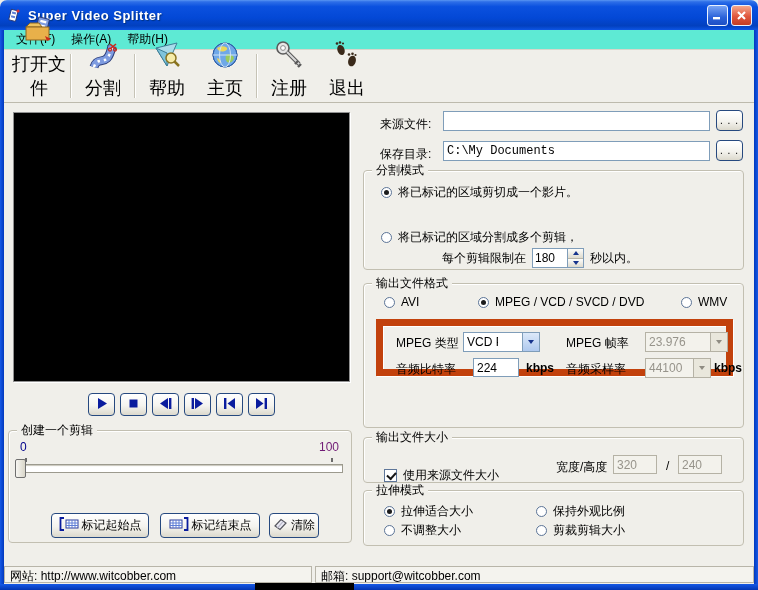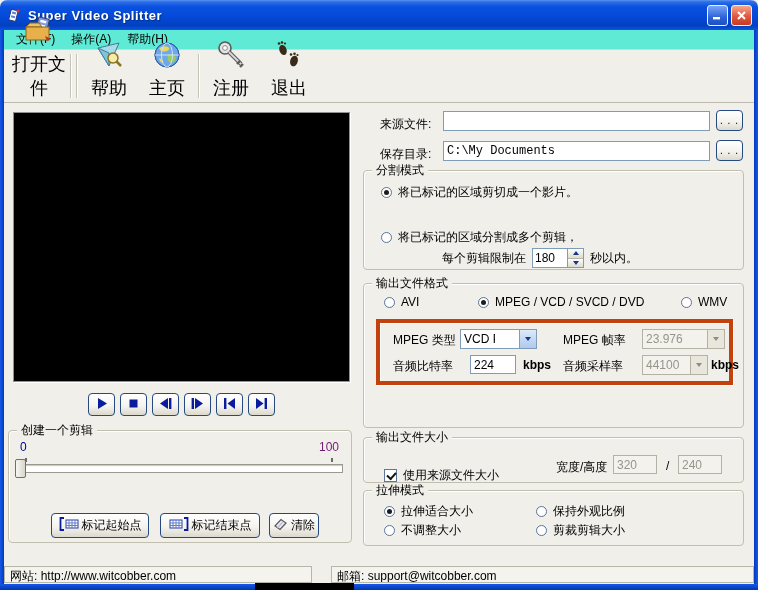--- a/index.html
+++ b/index.html
@@ -84,24 +84,24 @@
 
   .combo { position:absolute; height:20px; display:flex; border:1px solid #7F9DB9; background:#FFF; align-items:stretch; }
   .combo-text { flex:1; padding:2px 3px; overflow:hidden; white-space:nowrap; font-size:12px; }
   .combo-arrow { width:17px; display:flex; align-items:center; justify-content:center; border-left:1px solid #7F9DB9; cursor:pointer;
     background:linear-gradient(180deg,#DCE9F9,#AFC9EE); }
   .combo.dis { border-color:#B5B2A5; background:#F3F2EC; }
   .combo.dis .combo-text { color:#97948B; }
   .combo.dis .combo-arrow { background:#E9E7DC; border-left-color:#B5B2A5; }
   .combo.dis .tri-down { border-top-color:#8F8C82; }
 
-  .inner-panel { position:absolute; left:12px; top:35px; width:357px; height:66px; border:4px solid #c2410c; box-shadow:inset 1px 1px 0 #FFF,1px 1px 0 #FFF; }
-
-  
-  .statusbar { position:absolute; left:0; right:0; bottom:1px; height:17px; display:flex; gap:19px; }
+  .inner-panel { position:absolute; left:12px; top:35px; width:357px; height:57px; border:7px solid #c2410c; box-shadow:inset 1px 1px 0 #FFF,1px 1px 0 #FFF; }
+
+  
+  .statusbar { position:absolute; left:0; right:0; bottom:1px; height:17px; display:flex; gap:3px; }
   .status-panel { border:1px solid #B8B5A9; background:#F4F3EE; padding:1px 5px; white-space:nowrap; overflow:hidden; }
   .status-left { width:308px; }
   .status-right { flex:1; }
 </style>
 </head>
 <body>
 
 <div class="window">
 
   <div class="titlebar">
@@ -148,20 +148,33 @@
             <rect x="16.5" y="4.5" width="6" height="2.4" fill="#FFF" transform="rotate(14 20 9)"></rect>
             <rect x="16.5" y="9" width="6" height="2.4" fill="#FFF" transform="rotate(14 20 9)"></rect>
             <path d="M3 11 l4 -4 h9 l3 4 z" fill="#EDC25E" stroke="#8A6420"></path>
             <rect x="3" y="11" width="23" height="13" fill="#E8B04A" stroke="#8A6420"></rect>
             <path d="M22 20 l6 3 l-4 2 z" fill="#C92A1C"></path>
           </svg>
         </span>
         <span>打开文件</span>
       </button>
       <span class="tb-sep"></span>
+      <button class="tb-btn">
+        <span>
+          <svg width="32" height="30" viewBox="0 0 32 30">
+            <path d="M7 27 C11 14, 20 30, 25 6" stroke="#2B3C7A" stroke-width="9" fill="none"></path>
+            <path d="M7 27 C11 14, 20 30, 25 6" stroke="#7E9BE0" stroke-width="7" fill="none"></path>
+            <path d="M7 27 C11 14, 20 30, 25 6" stroke="#FFF" stroke-width="2.5" fill="none" stroke-dasharray="2.5 4"></path>
+            <path d="M23 4 l6 5 M29 4 l-6 5" stroke="#C92A1C" stroke-width="1.6"></path>
+            <circle cx="23" cy="9.6" r="1.5" fill="none" stroke="#C92A1C" stroke-width="1.2"></circle>
+            <circle cx="28" cy="9.6" r="1.5" fill="none" stroke="#C92A1C" stroke-width="1.2"></circle>
+          </svg>
+        </span>
+        <span>分割</span>
+      </button>
       <span class="tb-sep"></span>
       <button class="tb-btn">
         <span>
           <svg width="32" height="30" viewBox="0 0 32 30">
             <path d="M5 8 L26 3 L16 26 Z" fill="#A9DCEA" stroke="#3E7E96"></path>
             <path d="M5 8 L16 13 L16 26 Z" fill="#7FC4DB" stroke="#3E7E96"></path>
             <circle cx="20" cy="18" r="5" fill="#F6ECA9" stroke="#8A7420" stroke-width="1.5"></circle>
             <path d="M23.5 21.5 L28 26" stroke="#8A7420" stroke-width="2.5"></path>
           </svg>
         </span>

